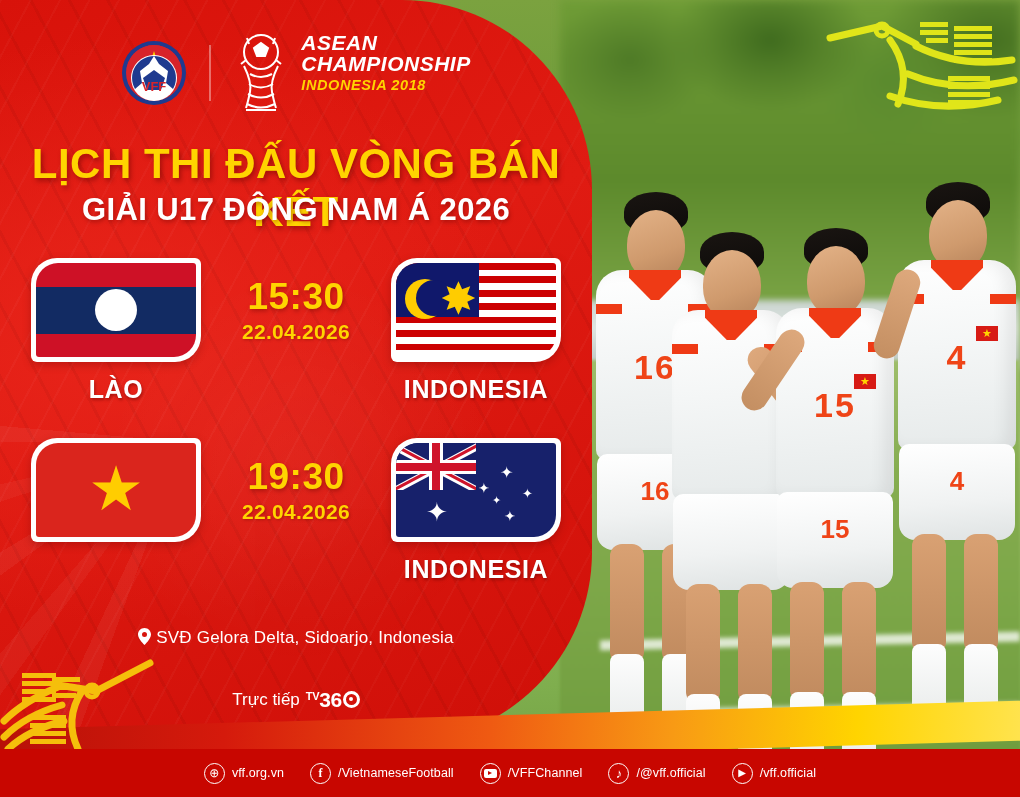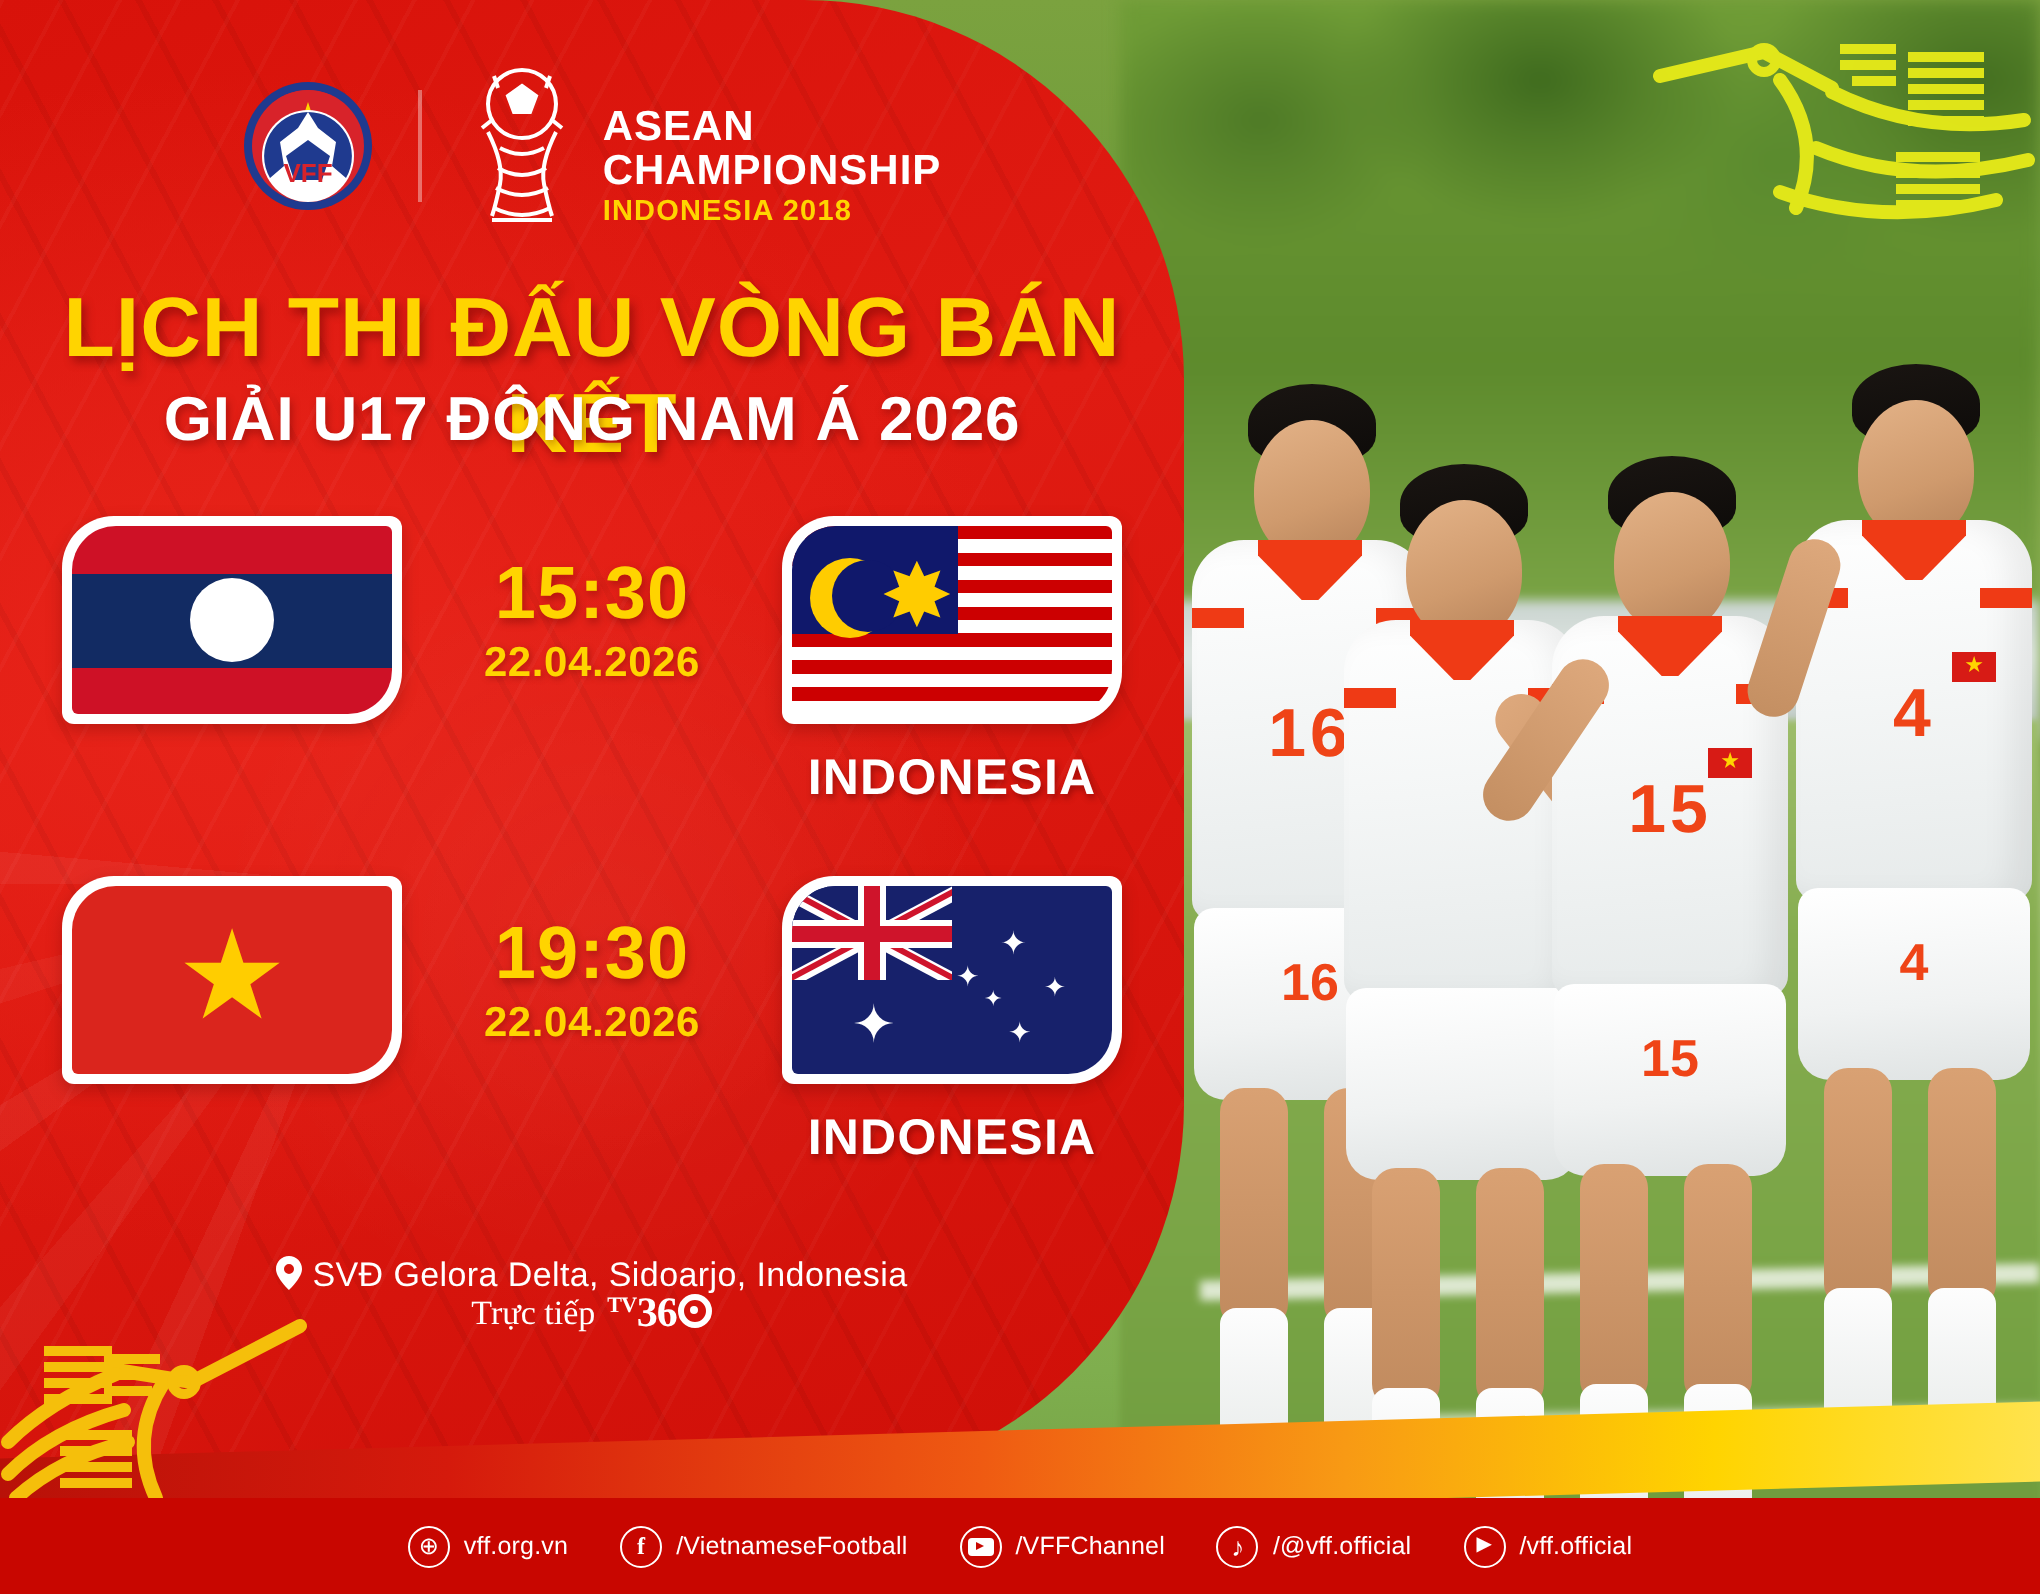--- a/index.html
+++ b/index.html
@@ -137,21 +137,21 @@
       rgba(255,255,255,.05) 70deg 75deg, rgba(255,255,255,0) 75deg 92deg);
   }
 
   
   .header-logos {
     position: absolute; left: 0; top: 32px; width: 592px;
     display: flex; align-items: center; justify-content: center; gap: 22px;
   }
   .vff-logo { width: 66px; height: 66px; position: relative; }
   .logo-divider { width: 2px; height: 56px; background: rgba(255,255,255,.38); }
-  .asean-block { display: flex; align-items: flex-end; gap: 12px; }
+  .asean-block { display: flex; align-items: flex-start; gap: 12px; font-style: italic; }
   .trophy { width: 56px; height: 82px; }
   .asean-text { line-height: 1.02; }
   .asean-text .l1, .asean-text .l2, .asean-text .l3 {
     color: #fff; font-weight: bold; font-size: 21px; letter-spacing: .5px;
     font-family: "Liberation Sans", sans-serif;
   }
   .asean-text .l4 {
     color: #ffd400; font-weight: bold; font-size: 14.5px; letter-spacing: .6px; padding-top: 3px;
   }
 
@@ -234,22 +234,22 @@
   .au-vr { height:100%; width:8px; background:#cf142b; left:calc(50% - 4px); top:0; }
   .au-s { position:absolute; color:#fff; line-height:1; }
 
   
   .venue {
     position: absolute; top: 628px; width: 592px; text-align: center;
     color: #fff; font-size: 17px; letter-spacing: .2px;
   }
   .venue .pin { display: inline-block; vertical-align: -2px; margin-right: 5px; }
   .broadcast {
-    position: absolute; top: 644px; width: 592px; text-align: center;
-    color: #fff; font-size: 17px; display: flex; align-items: center; justify-content: center; gap: 6px; font-family: Liberation Serif, serif;
+    position: absolute; top: 688px; width: 592px; text-align: center;
+    color: #fff; font-size: 17px; display: flex; align-items: center; justify-content: center; gap: 6px;
   }
   .tv360 { display: inline-flex; align-items: baseline; color: #fff; font-weight: bold; }
   .tv360 .tv { font-size: 11px; letter-spacing: -.3px; transform: translateY(-7px); display:inline-block;}
   .tv360 .n { font-size: 21px; letter-spacing: -.5px; }
   .tv360 .o { position: relative; width: 17px; height: 17px; border: 3.5px solid #fff;
               border-radius: 50%; display: inline-block; transform: translateY(1px); margin-left: 1px;}
   .tv360 .o::after { content:""; position:absolute; left:3px; top:3px; width:4px; height:4px;
               background:#fff; border-radius:50%; }
 
   
@@ -462,20 +462,21 @@
       <div class="match-row">
         <div class="team">
           <div class="flag-wrap">
             <div class="flag">
               <div class="lao-red-t"></div>
                 <div class="lao-blue"></div>
               <div class="lao-red-b"></div>
                 <div class="lao-circle"></div>
             </div>
           </div>
+          <div class="team-name">LÀO</div>
         </div>
         <div class="vs-block">
           <div class="vs-time">15:30</div>
           <div class="vs-date">22.04.2026</div>
         </div>
         <div class="team">
           <div class="flag-wrap">
             <div class="flag">
               <div class="my-stripes"></div>
               <div class="my-canton">

